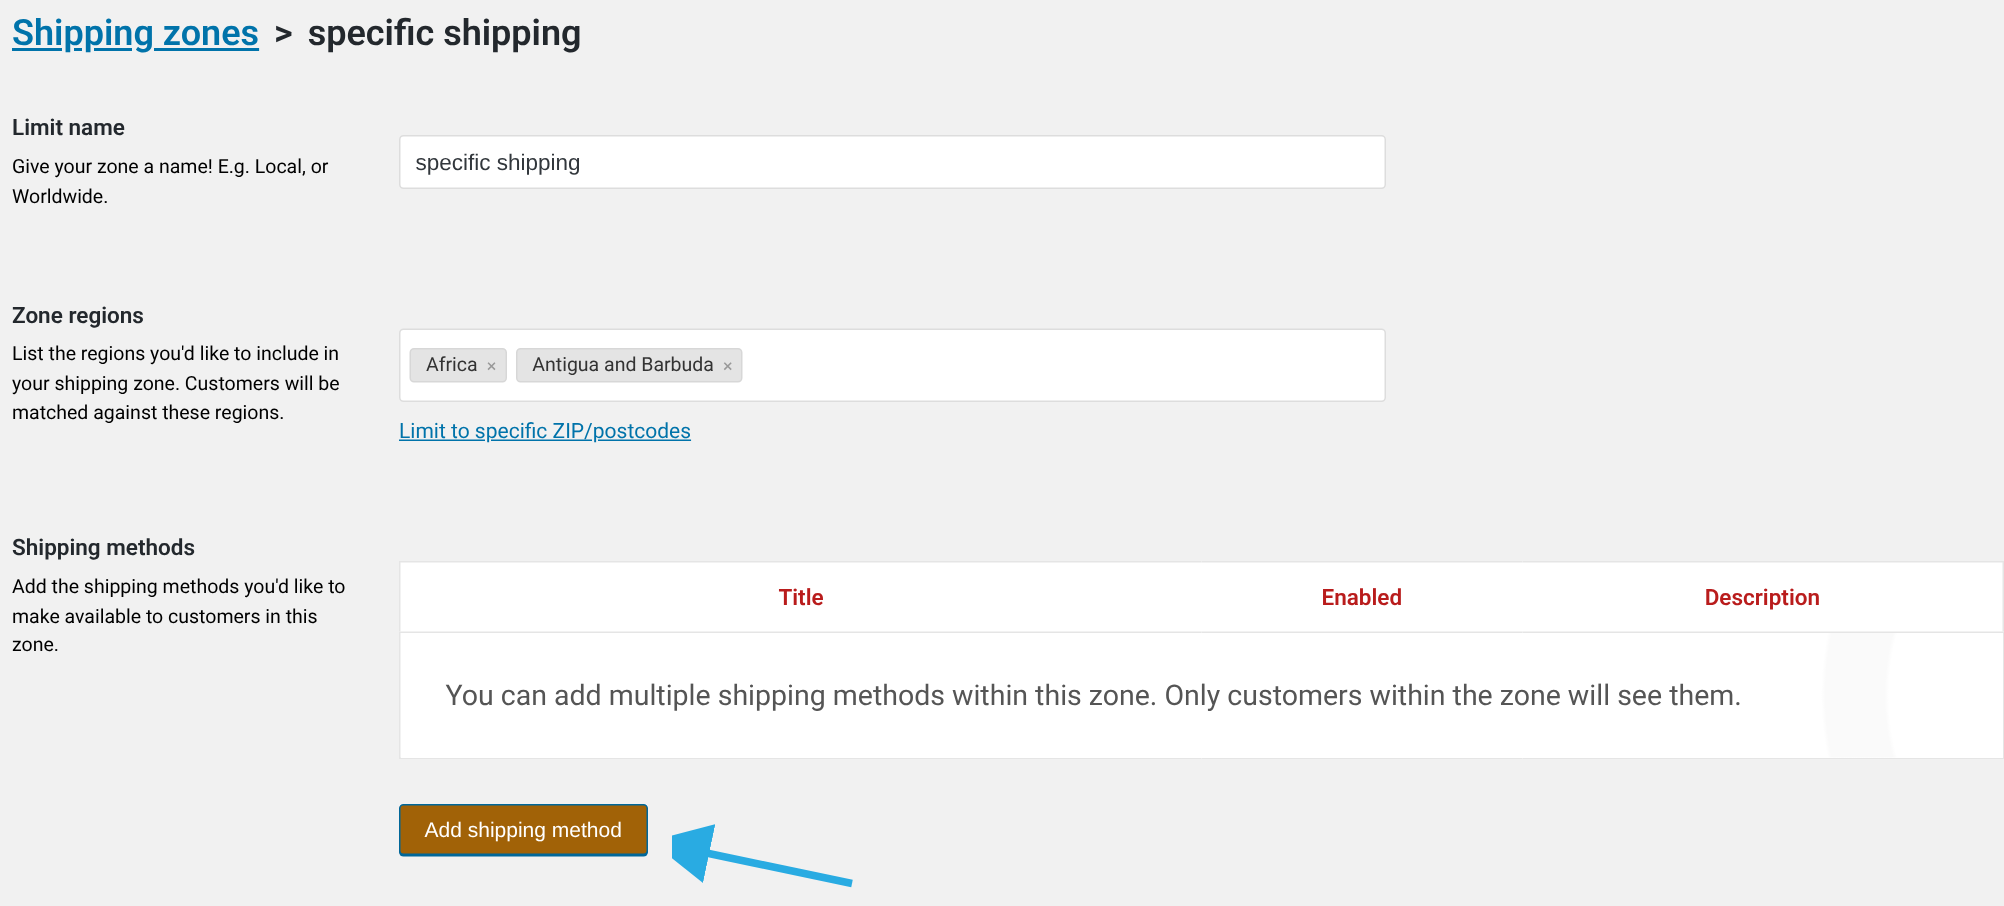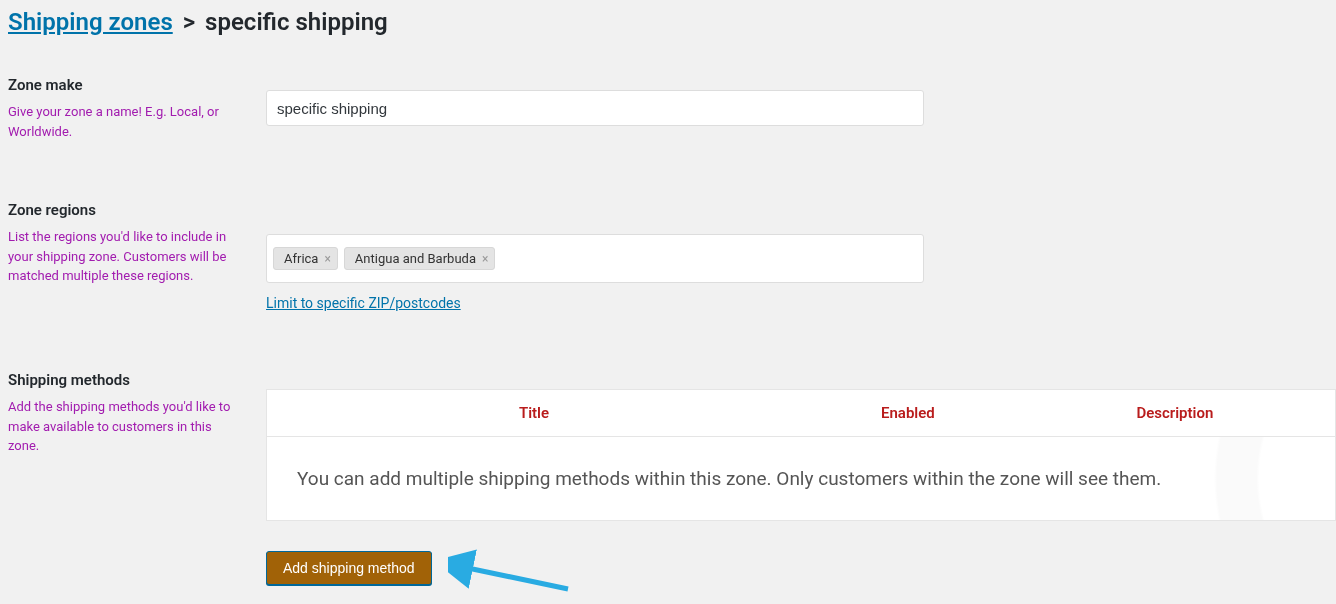--- a/index.html
+++ b/index.html
@@ -39,21 +39,21 @@
     padding-right: 20px;
   }
   .form-label-col .label-title {
     font-weight: 600;
     font-size: 15px;
     color: #23282d;
     margin-bottom: 8px;
   }
   .form-label-col .label-desc {
     font-size: 13px;
-    color: #a21caf;
+    color: #000000;
     line-height: 1.5;
   }
   .form-input-col {
     flex: 1;
   }
   .text-input {
     width: 658px;
     height: 36px;
     padding: 6px 10px;
     font-size: 15px;
@@ -67,21 +67,21 @@
     width: 658px;
     min-height: 36px;
     padding: 12px 6px;
     border: 1px solid #ddd;
     border-radius: 3px;
     background: #fff;
     display: flex;
     flex-wrap: wrap;
     align-items: center;
     gap: 6px;
-    margin-top: 33px;
+    margin-top: 18px;
   }
   .tag {
     background: #e4e4e4;
     border: 1px solid #d7d7d7;
     border-radius: 3px;
     padding: 3px 6px 3px 10px;
     font-size: 13px;
     color: #333;
     display: inline-flex;
     align-items: center;
@@ -163,32 +163,32 @@
 
 <div class="container">
   <div class="breadcrumb">
     <a href="#">Shipping zones</a>
     <span class="sep">&gt;</span>
     <span>specific shipping</span>
   </div>
 
   <div class="form-row">
     <div class="form-label-col">
-      <div class="label-title">Zone make</div>
+      <div class="label-title">Limit name</div>
       <div class="label-desc">Give your zone a name! E.g. Local, or Worldwide.</div>
     </div>
     <div class="form-input-col">
       <input type="text" class="text-input" value="specific shipping" style="">
     </div>
   </div>
 
   <div class="form-row">
     <div class="form-label-col">
       <div class="label-title">Zone regions</div>
-      <div class="label-desc">List the regions you'd like to include in your shipping zone. Customers will be matched multiple these regions.</div>
+      <div class="label-desc">List the regions you'd like to include in your shipping zone. Customers will be matched against these regions.</div>
     </div>
     <div class="form-input-col">
       <div class="tags-input">
         <span class="tag">
           <span>Africa</span>
           <span class="remove">×</span>
         </span>
         <span class="tag">
           <span>Antigua and Barbuda</span>
           <span class="remove">×</span>

